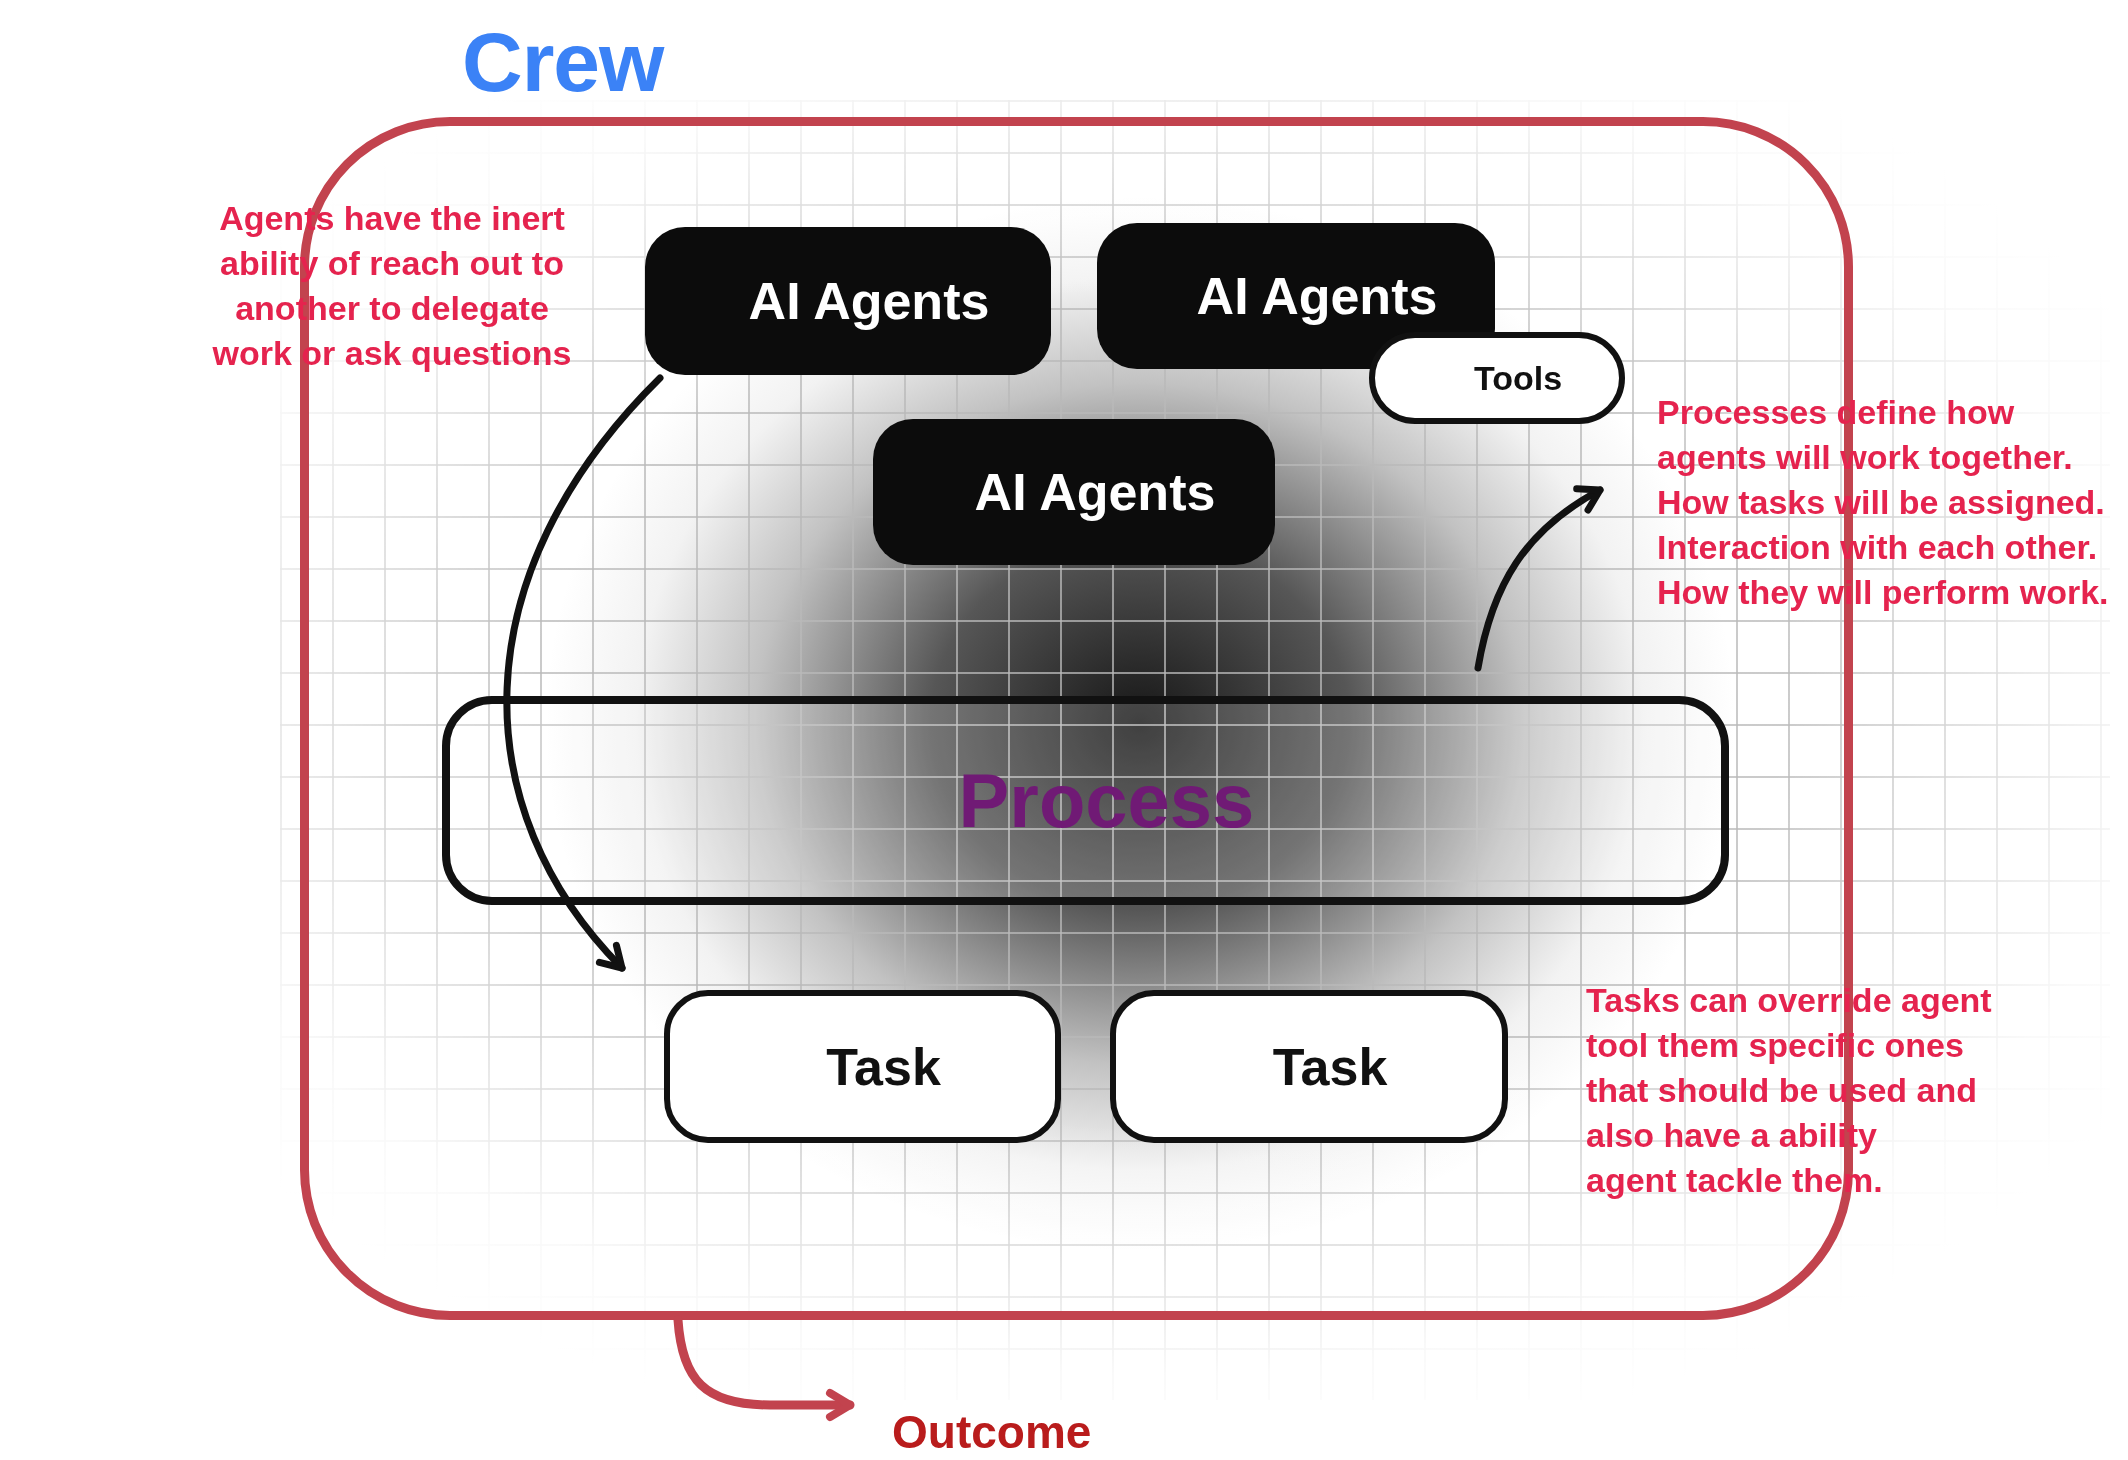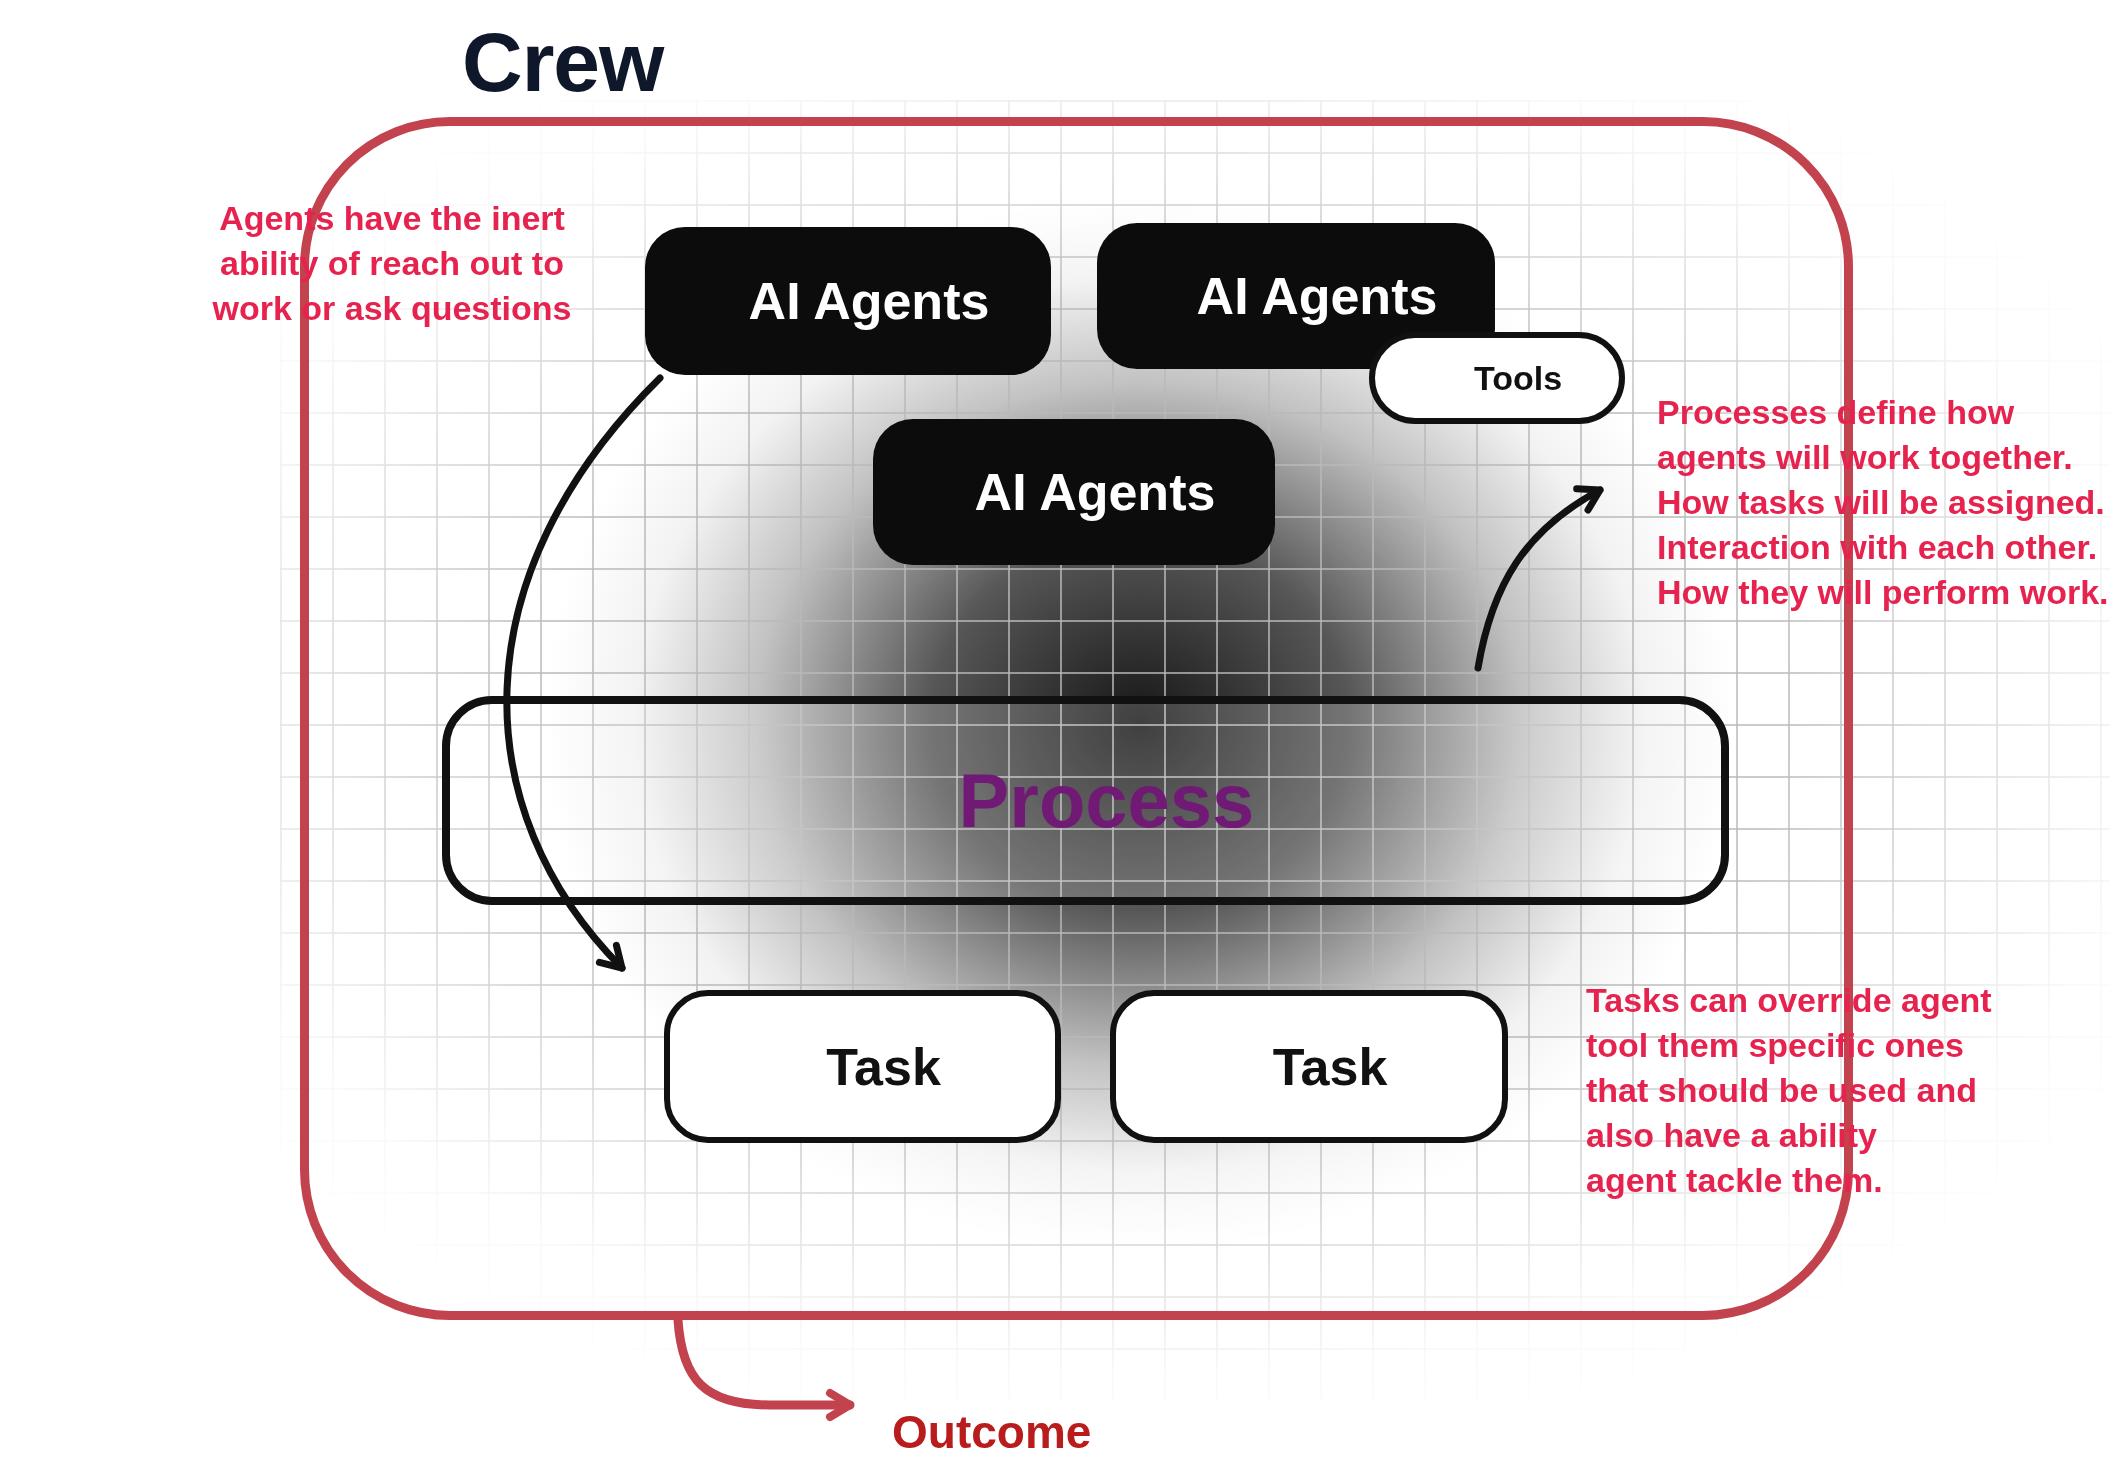--- a/index.html
+++ b/index.html
@@ -37,21 +37,21 @@
     width: 1553px; height: 1203px;
     border: 9px solid #c2434e;
     border-radius: 150px;
   }
 
   .crew-title {
     position: absolute;
     left: 462px; top: 14px;
     font-size: 84px;
     font-weight: bold;
-    color: #0f172a;
+    color: #3b82f6;
     letter-spacing: -1px;
   }
 
   
   .node {
     position: absolute;
     display: flex;
     align-items: center;
     justify-content: center;
     font-weight: bold;
@@ -163,20 +163,21 @@
   <div class="node white" id="task1">
     <span>Task</span>
   </div>
   <div class="node white" id="task2">
     <span>Task</span>
   </div>
 
   <div class="ann" id="ann-left">
     <div>Agents have the inert</div>
     <div>ability of reach out to</div>
+    <div>another to delegate</div>
     <div>work or ask questions</div>
   </div>
 
   <div class="ann" id="ann-right-top">
     <div>Processes define how</div>
     <div>agents will work together.</div>
     <div>How tasks will be assigned.</div>
     <div>Interaction with each other.</div>
     <div>How they will perform work.</div>
   </div>

